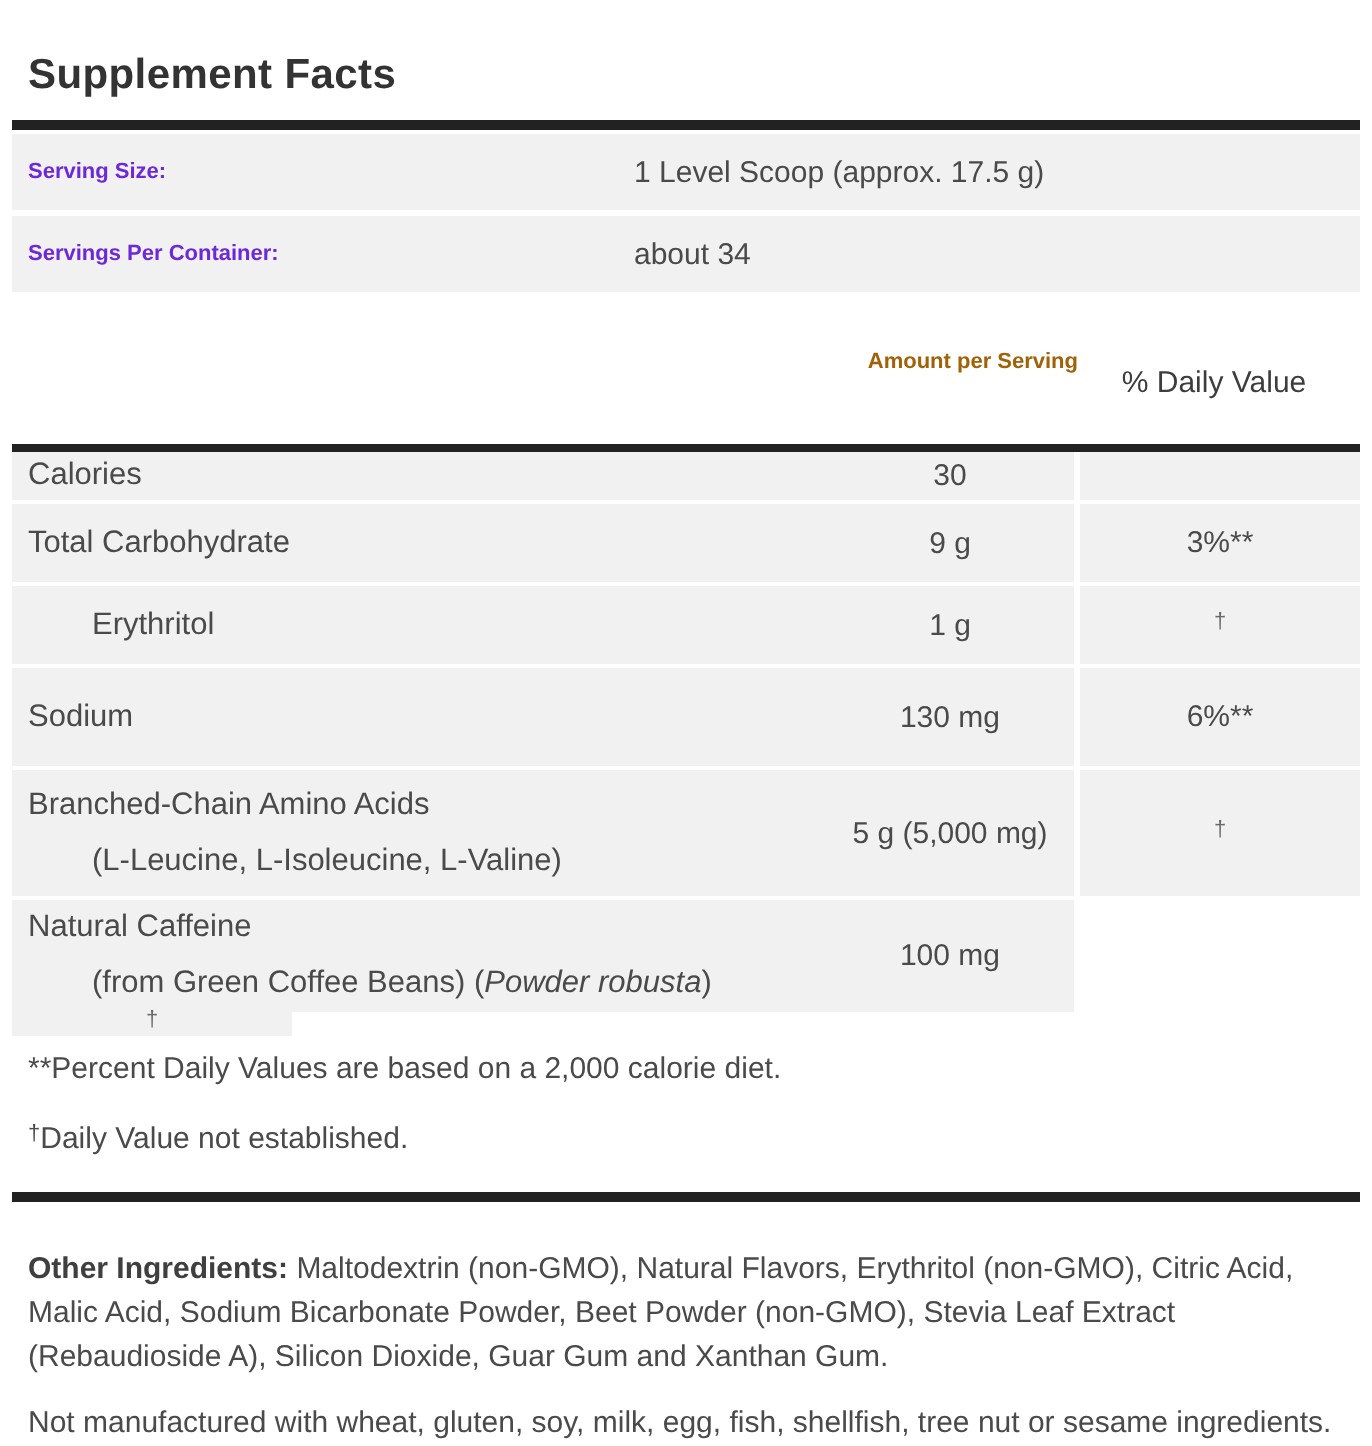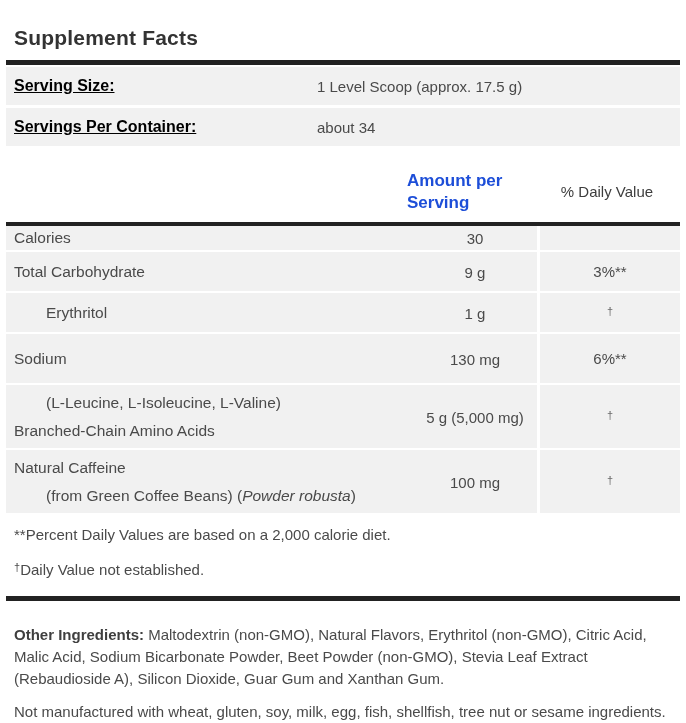--- a/index.html
+++ b/index.html
@@ -36,48 +36,47 @@
     position: relative;
     height: 38px;
     background: #f1f1f1;
     display: flex;
     align-items: center;
     margin-bottom: 3px;
   }
   .serving-row:last-child { margin-bottom: 0; }
   .serving-label {
     padding-left: 8px;
-    font-size: 16px;
+    font-size: 11px;
     font-weight: 700;
-    color: #000000;
-    text-decoration: underline;
+    color: #6d28d9;
   }
   .serving-value {
     position: absolute;
     left: 311px;
     font-size: 15px;
     color: #4a4a4a;
   }
 
   
   .col-headers {
     position: relative;
     height: 76px;
     margin: 0 6px;
   }
   .amount-header {
     position: absolute;
     left: 401px;
     top: 24px;
     width: 132px;
-    text-align: left;
-    font-size: 17px;
+    text-align: right;
+    font-size: 11px;
     font-weight: 600;
     line-height: 22px;
-    color: #1d4ed8;
+    color: #a16207;
   }
   .dv-header {
     position: absolute;
     left: 531px;
     top: 36px;
     width: 140px;
     text-align: center;
     font-size: 15px;
     font-weight: 400;
     line-height: 20px;
@@ -214,30 +213,30 @@
       <div class="n-row" style="height: 49px;">
         <div class="cell-main">
           <div class="n-line"><span>Sodium</span></div>
           <div class="n-amount">130 mg</div>
         </div>
         <div class="cell-gap"></div>
         <div class="cell-dv">6%**</div>
       </div>
       <div class="n-row" style="height: 63px;">
         <div class="cell-main">
+          <div class="n-line"><span>Branched-Chain Amino Acids</span></div>
           <div class="n-line indent"><span>(L-Leucine, L-Isoleucine, L-Valine)</span></div>
-          <div class="n-line"><span>Branched-Chain Amino Acids</span></div>
           <div class="n-amount">5 g (5,000 mg)</div>
         </div>
         <div class="cell-gap"></div>
         <div class="cell-dv">
           <span class="dagger">†</span>
         </div>
       </div>
-      <div class="n-row" style="height: 63px;">
+      <div class="n-row" style="height: 63px; flex-direction: column;">
         <div class="cell-main">
           <div class="n-line"><span>Natural Caffeine</span></div>
           <div class="n-line indent"><span>(from Green Coffee Beans) (</span><i>Powder robusta</i><span>)</span></div>
           <div class="n-amount">100 mg</div>
         </div>
         <div class="cell-gap"></div>
         <div class="cell-dv">
           <span class="dagger">†</span>
         </div>
       </div>

